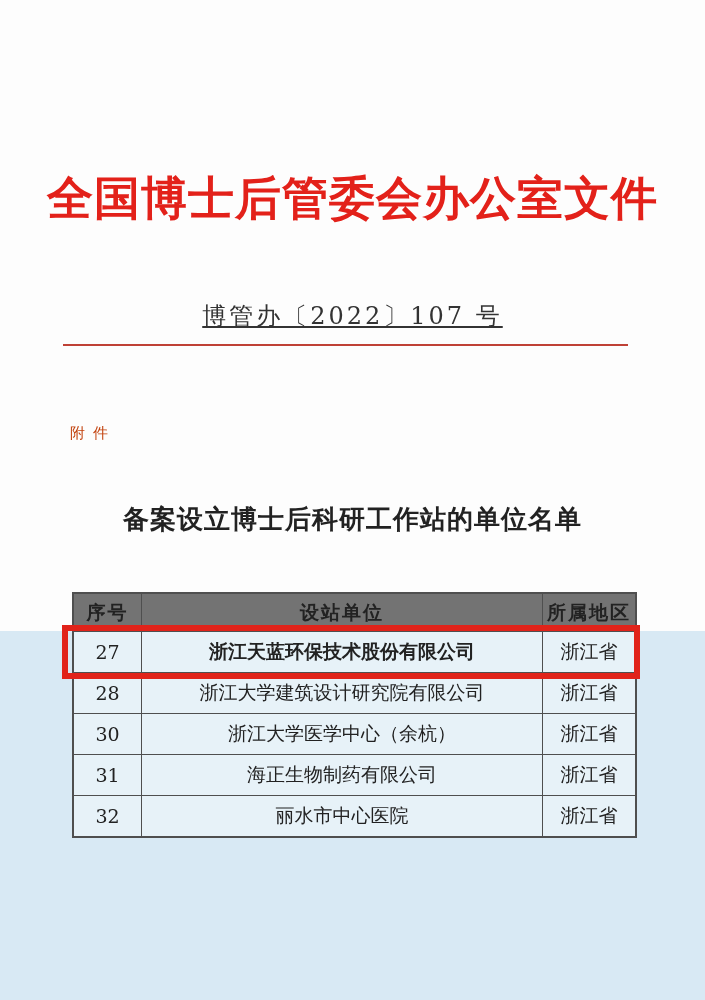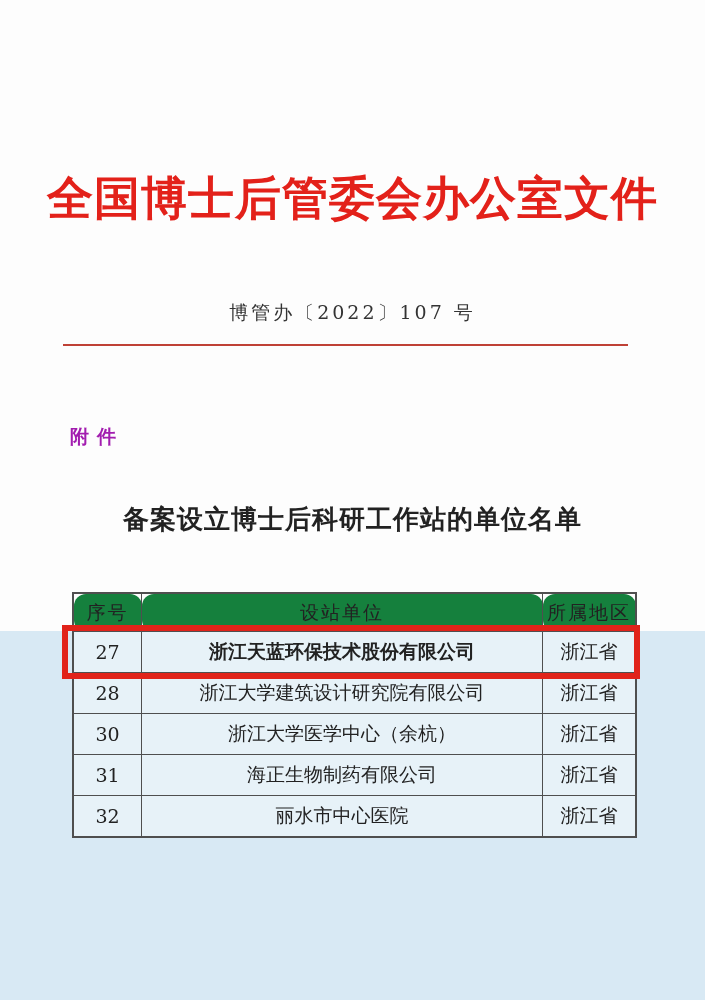--- a/index.html
+++ b/index.html
@@ -35,39 +35,40 @@
     color: #e3211a;
     letter-spacing: 1px;
     white-space: nowrap;
   }
   .doc-number {
     position: absolute;
     left: 0;
     top: 300px;
     width: 705px;
     text-align: center;
-    font-size: 19px;
+    font-size: 24px;
     color: #333333;
     letter-spacing: 3px;
+    text-decoration: underline;
   }
   .red-rule {
     position: absolute;
     left: 63px;
     top: 344px;
     width: 565px;
     height: 2px;
     background: #bf4136;
   }
   .attachment-label {
     position: absolute;
     left: 70px;
     top: 424px;
-    font-size: 19px;
-    font-weight: bold;
-    color: #a21caf;
+    font-size: 15px;
+    font-weight: normal;
+    color: #c2410c;
     letter-spacing: 8px;
   }
   .table-title {
     position: absolute;
     left: 0;
     top: 502px;
     width: 705px;
     text-align: center;
     font-size: 26px;
     font-weight: bold;
@@ -89,24 +90,23 @@
     border: 1px solid #4f4f4f;
     text-align: center;
     vertical-align: middle;
     padding: 0;
     overflow: hidden;
     white-space: nowrap;
   }
   table.units { outline: 1px solid #4f4f4f; }
   table.units th {
     height: 37px;
-    font-weight: normal;
-    background: #15803d;
+    font-weight: bold;
+    background: #737373;
     letter-spacing: 2px;
-    border-radius: 12px;
   }
   table.units td { height: 40px; background: rgba(255,255,255,0.40); margin-left: 28px; }
   .col-no { width: 67px; }
   .col-unit { width: 400px; }
   .col-region { width: 92px; }
   tr.highlight td.unit-cell { font-weight: bold; }
   .highlight-box {
     position: absolute;
     left: 62px;
     top: 625px;

